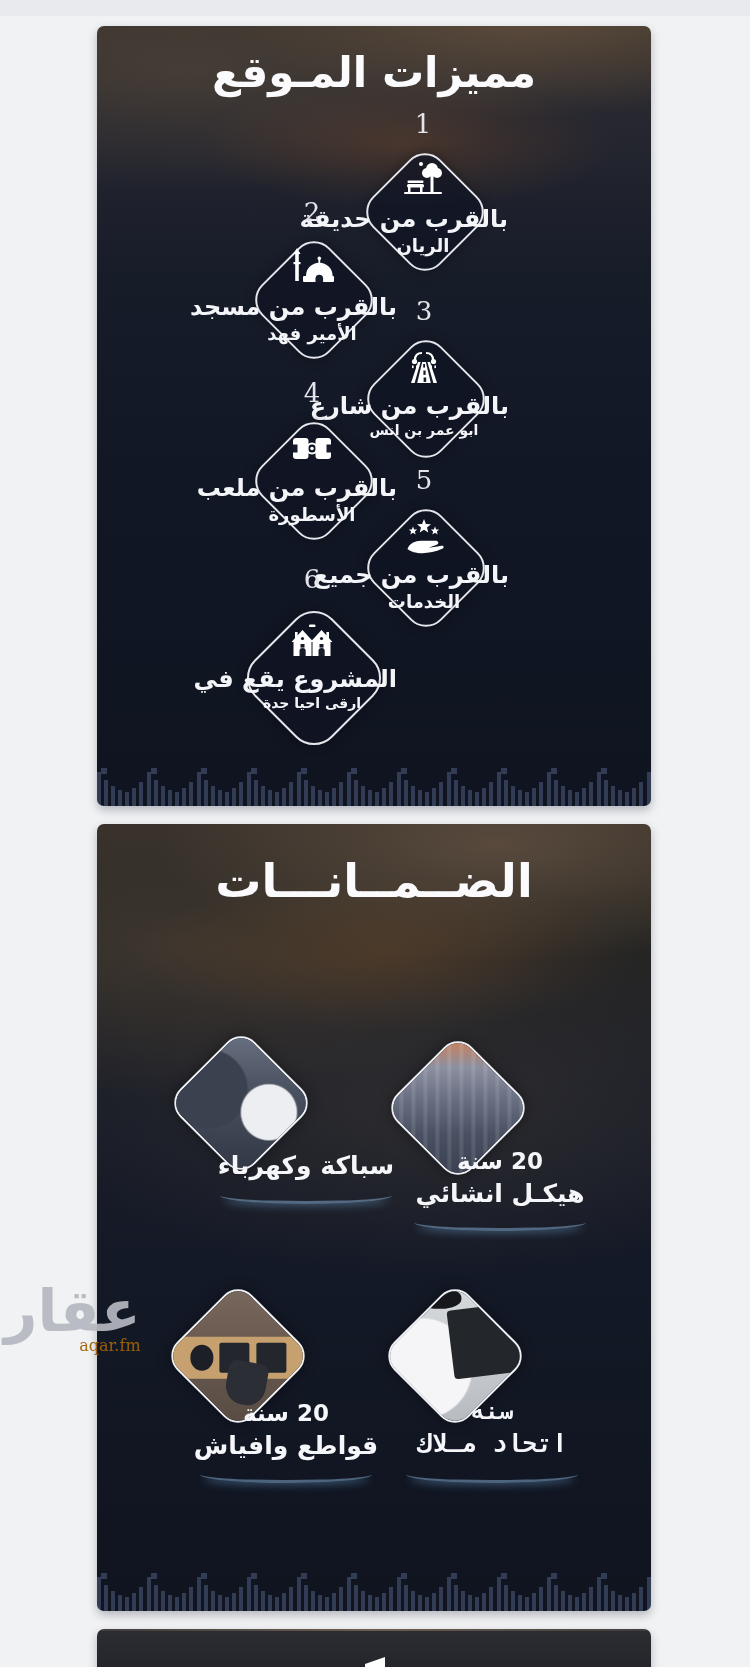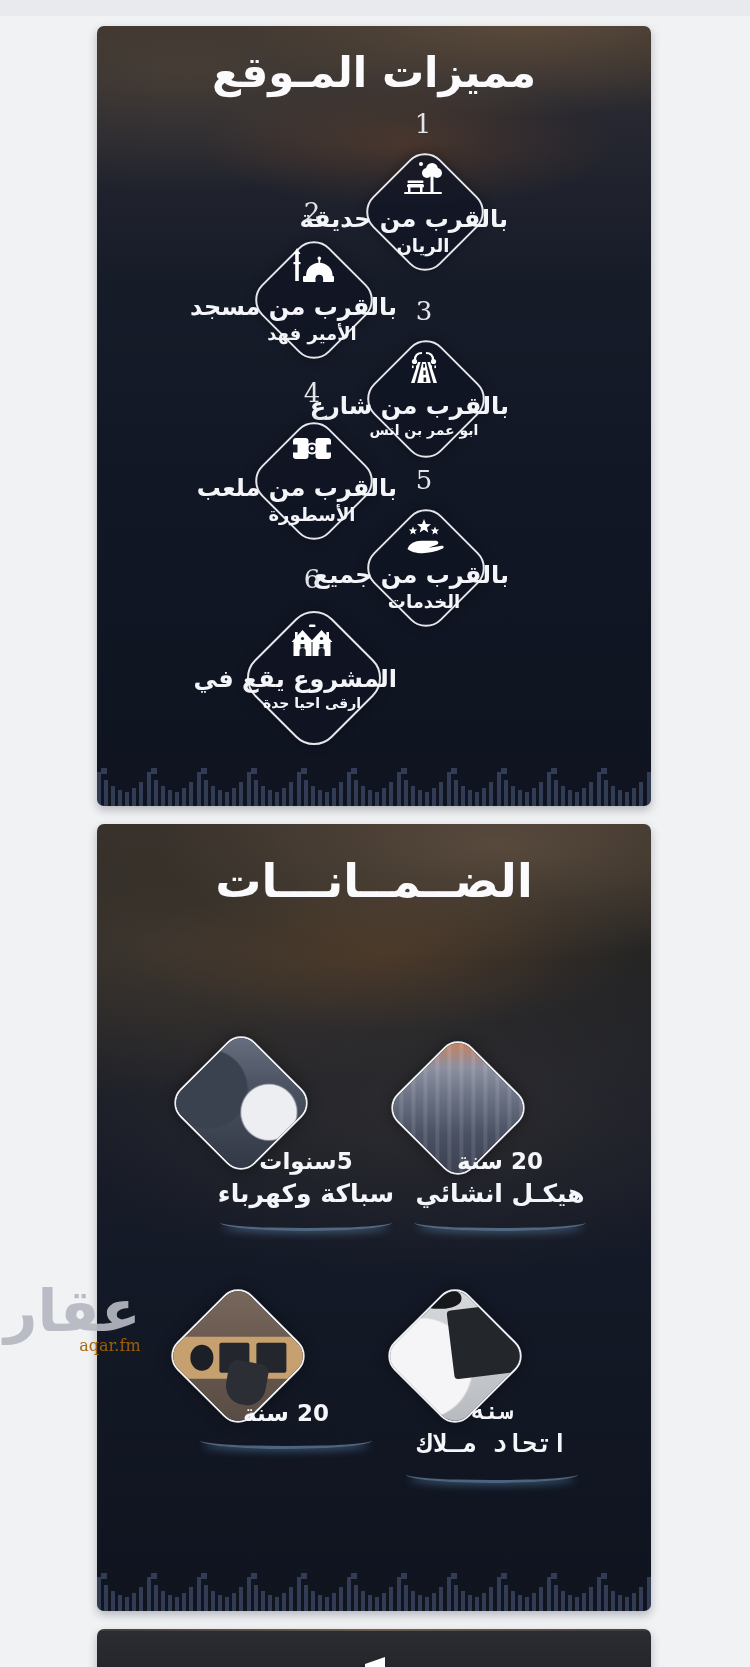--- a/index.html
+++ b/index.html
@@ -303,26 +303,26 @@
         </div>
       </div>
     </div>
 
     <div class="glabel lab-construction">
       <div class="gyears">20 سنة</div>
       <div class="gtext">هيكـل انشائي</div>
       <div class="swoosh"></div>
     </div>
     <div class="glabel lab-plumber">
-      <div class="gyears">5سنوات</div>
       <div class="gtext">سباكة وكهرباء</div>
       <div class="swoosh"></div>
     </div>
     <div class="glabel lab-sockets">
       <div class="gyears">20 سنة</div>
+      <div class="gtext">قواطع وافياش</div>
       <div class="swoosh"></div>
     </div>
     <div class="glabel lab-owner">
       <div class="gyears">سنه</div>
       <div class="gtext">اتحاد مـلاك</div>
       <div class="swoosh"></div>
     </div>
 
     <svg class="pattern-band" viewBox="0 0 554 48" preserveAspectRatio="none">
       <defs>

